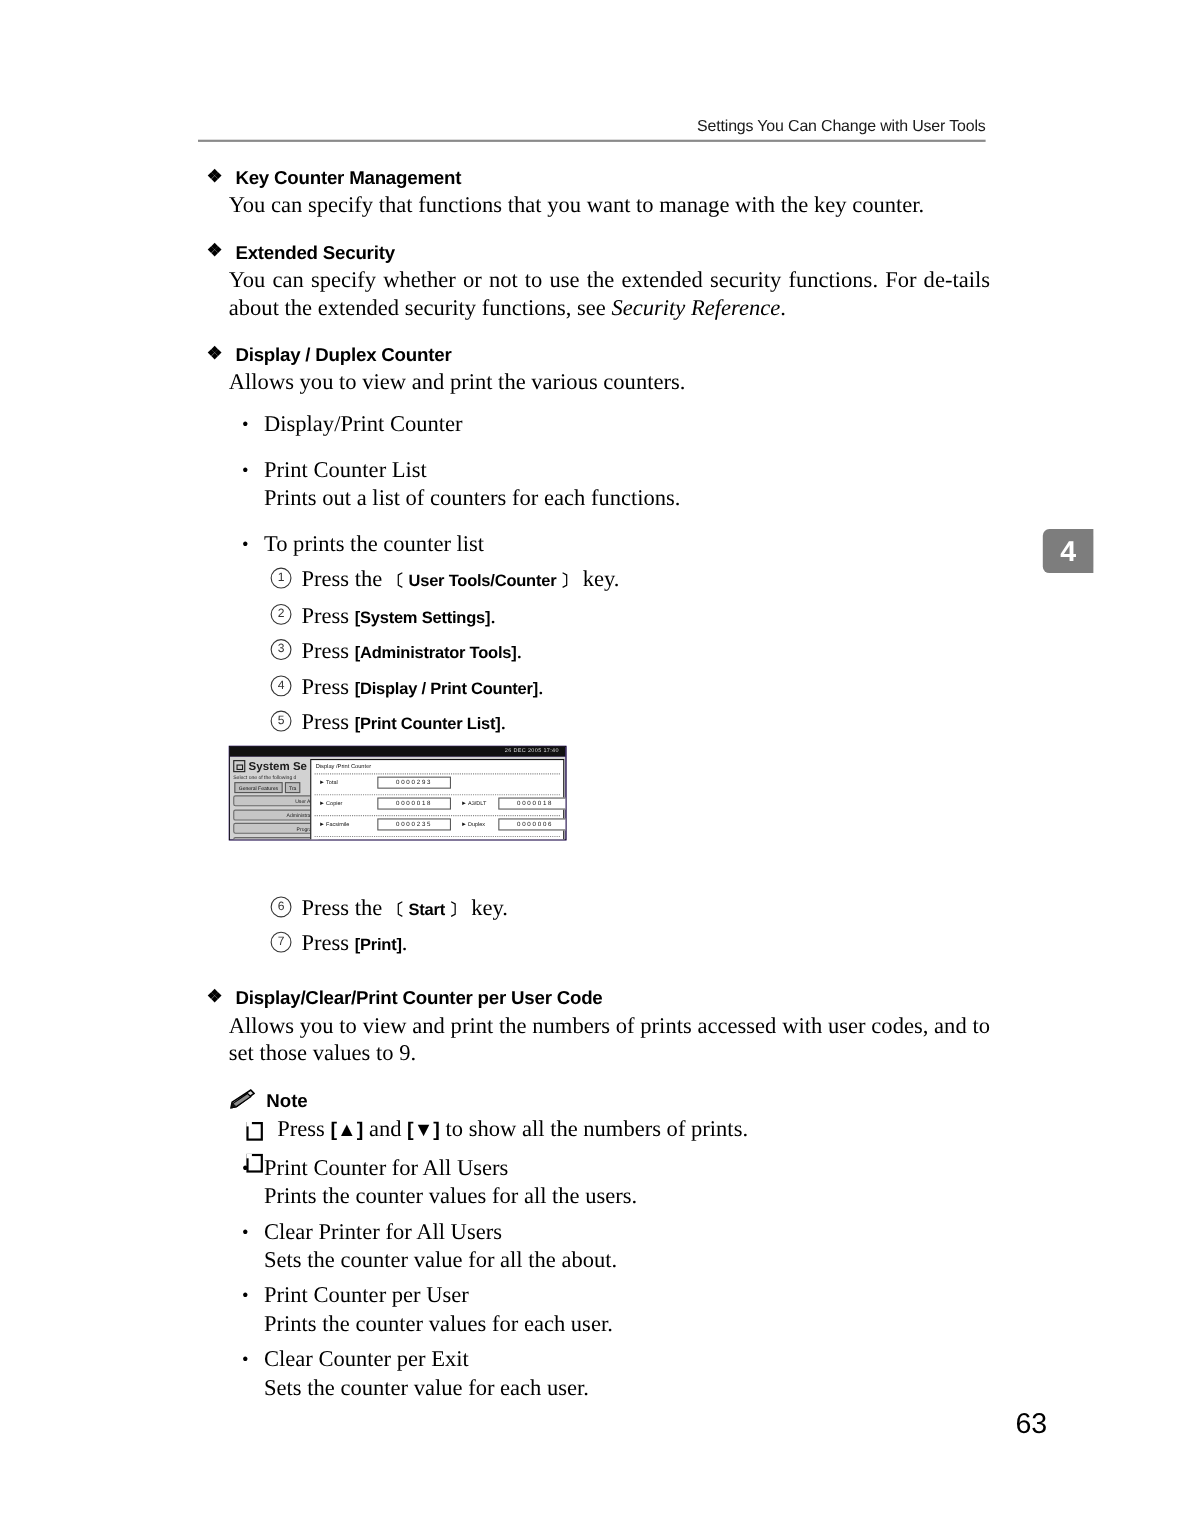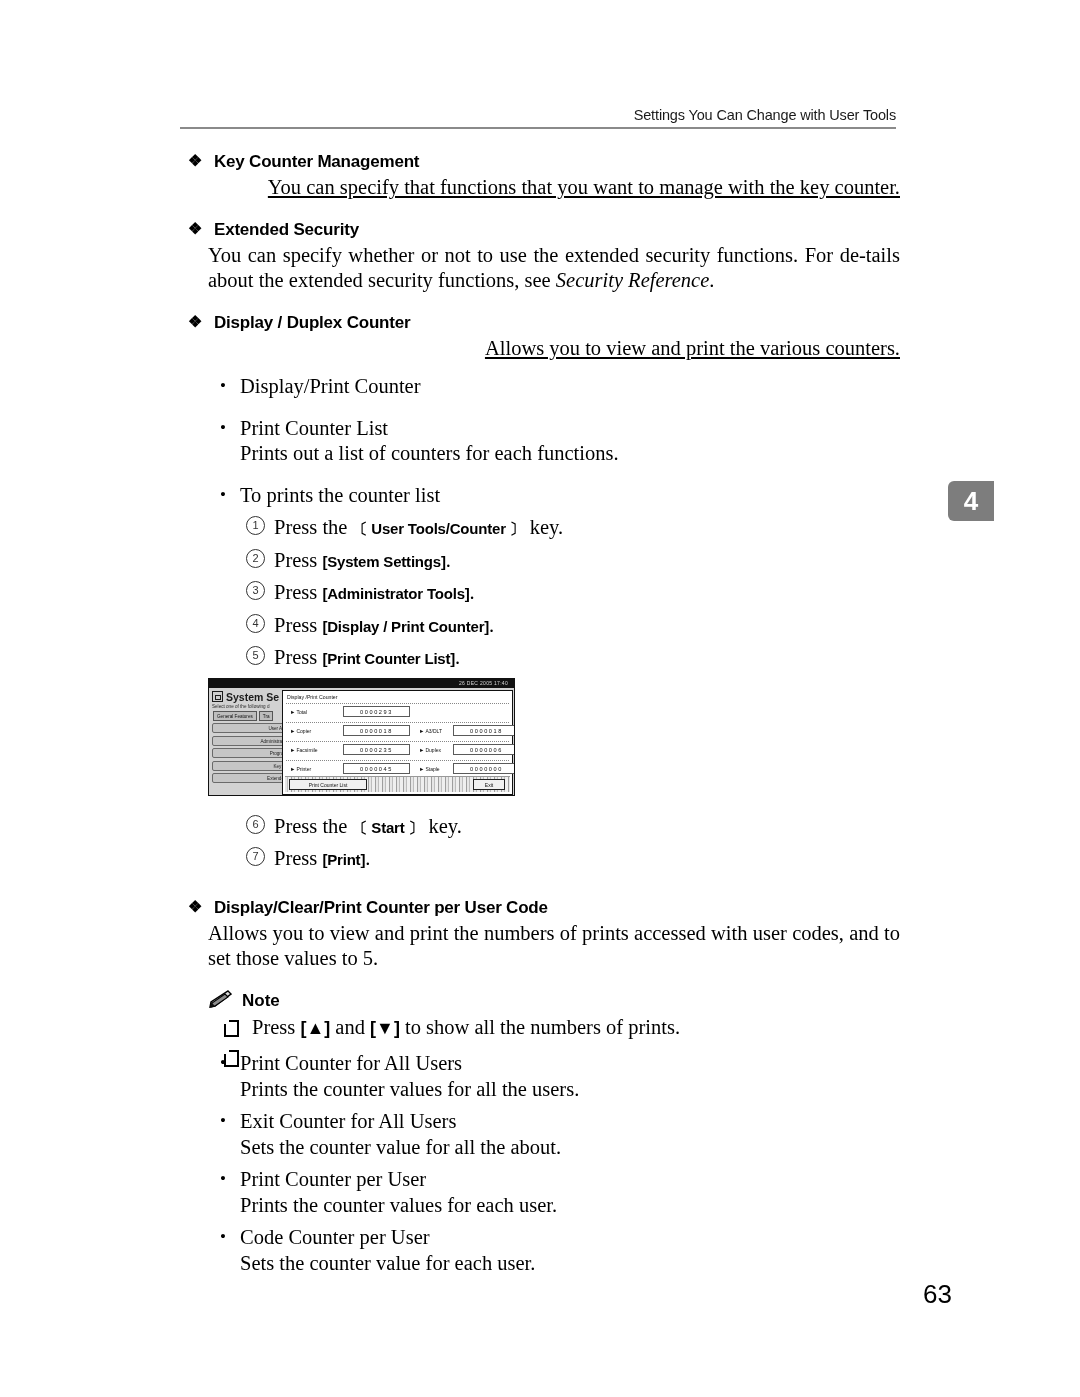--- a/index.html
+++ b/index.html
@@ -96,21 +96,21 @@
 
   .para {
     font-family: "Liberation Serif", serif;
     font-size: 20.5px;
     line-height: 25.5px;
     margin: 0 0 0 0;
     padding-left: 20px;
     text-align: justify;
     hyphens: manual;
   }
-  .para.nj { text-align: right; text-decoration: underline; }
+  .para.nj { text-align: left; }
   .para em { font-style: italic; }
 
   .gap-sm { height: 13px; }
   .gap-md { height: 19px; }
 
   
   .dot-item {
     position: relative;
     padding-left: 52px;
     font-family: "Liberation Serif", serif;
@@ -205,21 +205,21 @@
     font-weight: bold;
     font-size: 18px;
   }
 
   
   #device-shot {
     position: absolute;
     left: 208px;
     top: 678px;
     width: 307px;
-    height: 118px;
+    height: 86px;
     background: #8b5cf6;
     border: 1.5px solid #111;
     box-sizing: border-box;
     overflow: hidden;
     font-family: "Liberation Sans", sans-serif;
   }
   #device-shot .topbar {
     position: absolute;
     left: 0; top: 0;
     width: 100%; height: 9px;
@@ -464,21 +464,21 @@
     <span class="circ">7</span>
     <span>Press </span><span class="key">[Print]</span><span>.</span>
   </div>
 
   <div class="gap-md"></div>
 
   <div class="sec-head">
     <span class="diamond">❖</span>
     <span>Display/Clear/Print Counter per User Code</span>
   </div>
-  <div class="para">Allows you to view and print the numbers of prints accessed with user codes, and to set those values to 5.</div>
+  <div class="para">Allows you to view and print the numbers of prints accessed with user codes, and to set those values to 9.</div>
 
   <div class="gap-md"></div>
 
   <div class="note-head">
     <span class="pencil">
       <svg viewBox="0 0 26 20" width="26" height="20" xmlns="http://www.w3.org/2000/svg">
         <polygon points="22,2 25,5 9,17 4,18 5,13" fill="#d9d9d9" stroke="#000" stroke-width="1.4"></polygon>
         <polygon points="19,5 22,8 9,17 5,18 6,14" fill="#8c8c8c" stroke="#000" stroke-width="1.1"></polygon>
         <polygon points="4,18 5,13 9,17" fill="#111"></polygon>
       </svg>
@@ -498,33 +498,33 @@
   <div style="height:6px"></div>
 
   <div class="dot-item">
     <span class="dot">•</span>
     <span>Print Counter for All Users</span>
     <span class="sub">Prints the counter values for all the users.</span>
   </div>
   <div style="height:4px"></div>
   <div class="dot-item">
     <span class="dot">•</span>
-    <span>Exit Counter for All Users</span>
+    <span>Clear Printer for All Users</span>
     <span class="sub">Sets the counter value for all the about.</span>
   </div>
   <div style="height:4px"></div>
   <div class="dot-item">
     <span class="dot">•</span>
     <span>Print Counter per User</span>
     <span class="sub">Prints the counter values for each user.</span>
   </div>
   <div style="height:4px"></div>
   <div class="dot-item">
     <span class="dot">•</span>
-    <span>Code Counter per User</span>
+    <span>Clear Counter per Exit</span>
     <span class="sub">Sets the counter value for each user.</span>
   </div>
 
 </div>
 
 <div id="device-shot">
 
   <div class="topbar">26 DEC  2005 17:40</div>
 
   <div class="bgscreen"></div>

